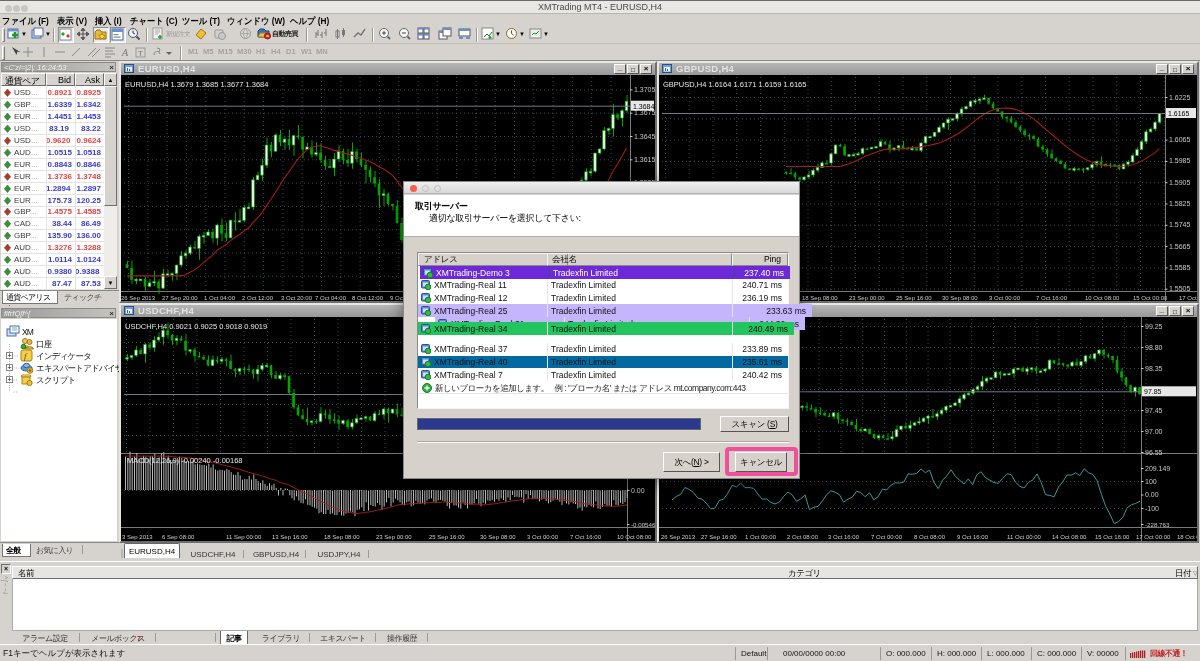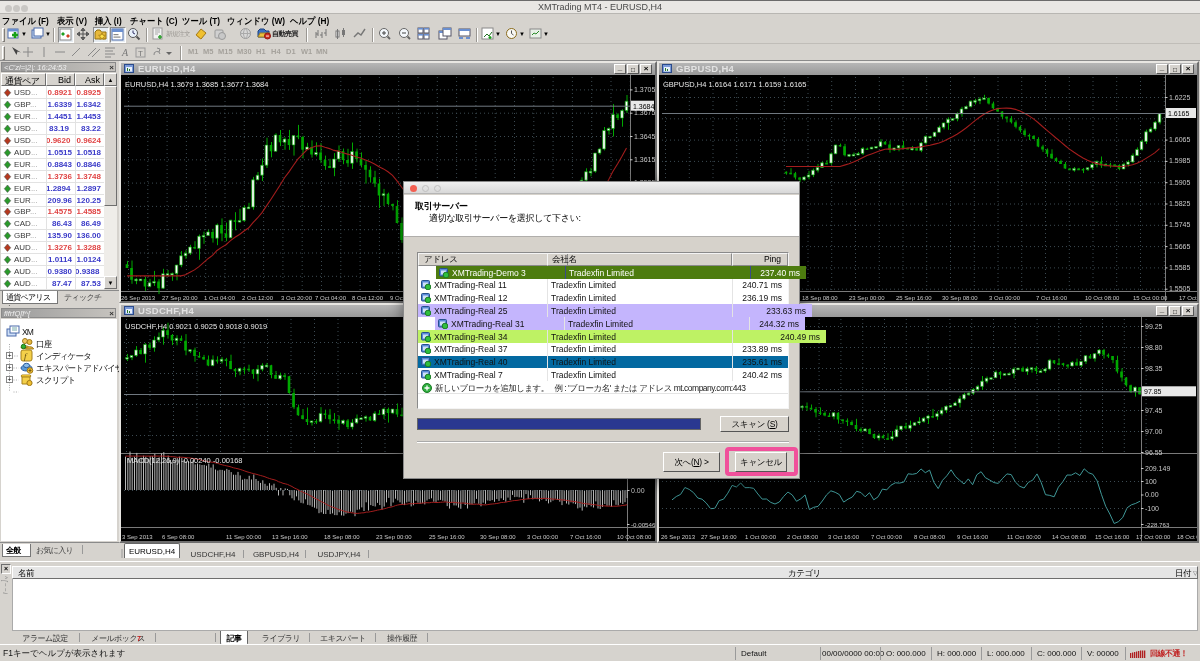--- a/index.html
+++ b/index.html
@@ -292,35 +292,35 @@
       <path d="M4.5 1l3.2 3.7-3.2 3.7-3.2-3.7z" fill="#2a9a2a" stroke="#555" stroke-width="0.6"></path>
     </svg>
     <span class="ab" style="left:14px;top:123px;font:8px 'Liberation Sans';color:#3a3a3a">EUR<span style="color:#999">...</span></span>
     <span class="ab" style="left:46px;top:123px;width:23px;text-align:right;font:bold 8px 'Liberation Sans';color:#3a3ac8">1.2894</span>
     <span class="ab" style="left:75px;top:123px;width:26px;text-align:right;font:bold 8px 'Liberation Sans';color:#3a3ac8">1.2897</span>
     <div class="ab" style="left:1px;top:132.5px;width:103px;height:1px;background:#e2e2e2"></div>
     <svg class="ab" style="left:3px;top:135px" width="9" height="9">
       <path d="M4.5 1l3.2 3.7-3.2 3.7-3.2-3.7z" fill="#2a9a2a" stroke="#555" stroke-width="0.6"></path>
     </svg>
     <span class="ab" style="left:14px;top:135px;font:8px 'Liberation Sans';color:#3a3a3a">EUR<span style="color:#999">...</span></span>
-    <span class="ab" style="left:46px;top:135px;width:26px;text-align:right;font:bold 8px 'Liberation Sans';color:#3a3ac8">209.96</span>
+    <span class="ab" style="left:46px;top:135px;width:26px;text-align:right;font:bold 8px 'Liberation Sans';color:#3a3ac8">175.73</span>
     <span class="ab" style="left:75px;top:135px;width:26px;text-align:right;font:bold 8px 'Liberation Sans';color:#3a3ac8">120.25</span>
     <div class="ab" style="left:1px;top:144.5px;width:103px;height:1px;background:#e2e2e2"></div>
     <svg class="ab" style="left:3px;top:146px" width="9" height="9">
       <path d="M4.5 1l3.2 3.7-3.2 3.7-3.2-3.7z" fill="#b5381e" stroke="#555" stroke-width="0.6"></path>
     </svg>
     <span class="ab" style="left:14px;top:146px;font:8px 'Liberation Sans';color:#3a3a3a">GBP<span style="color:#999">...</span></span>
     <span class="ab" style="left:46px;top:146px;width:26px;text-align:right;font:bold 8px 'Liberation Sans';color:#e04444">1.4575</span>
     <span class="ab" style="left:75px;top:146px;width:26px;text-align:right;font:bold 8px 'Liberation Sans';color:#e04444">1.4585</span>
     <div class="ab" style="left:1px;top:156.4px;width:103px;height:1px;background:#e2e2e2"></div>
     <svg class="ab" style="left:3px;top:158px" width="9" height="9">
       <path d="M4.5 1l3.2 3.7-3.2 3.7-3.2-3.7z" fill="#2a9a2a" stroke="#555" stroke-width="0.6"></path>
     </svg>
     <span class="ab" style="left:14px;top:158px;font:8px 'Liberation Sans';color:#3a3a3a">CAD<span style="color:#999">...</span></span>
-    <span class="ab" style="left:46px;top:158px;width:26px;text-align:right;font:bold 8px 'Liberation Sans';color:#3a3ac8">86.43</span>
+    <span class="ab" style="left:46px;top:158px;width:26px;text-align:right;font:bold 8px 'Liberation Sans';color:#3a3ac8">38.44</span>
     <span class="ab" style="left:75px;top:158px;width:26px;text-align:right;font:bold 8px 'Liberation Sans';color:#3a3ac8">86.49</span>
     <div class="ab" style="left:1px;top:168.3px;width:103px;height:1px;background:#e2e2e2"></div>
     <svg class="ab" style="left:3px;top:170px" width="9" height="9">
       <path d="M4.5 1l3.2 3.7-3.2 3.7-3.2-3.7z" fill="#2a9a2a" stroke="#555" stroke-width="0.6"></path>
     </svg>
     <span class="ab" style="left:14px;top:170px;font:8px 'Liberation Sans';color:#3a3a3a">GBP<span style="color:#999">...</span></span>
     <span class="ab" style="left:46px;top:170px;width:26px;text-align:right;font:bold 8px 'Liberation Sans';color:#3a3ac8">135.90</span>
     <span class="ab" style="left:75px;top:170px;width:26px;text-align:right;font:bold 8px 'Liberation Sans';color:#3a3ac8">136.00</span>
     <div class="ab" style="left:1px;top:180.3px;width:103px;height:1px;background:#e2e2e2"></div>
     <svg class="ab" style="left:3px;top:182px" width="9" height="9">
@@ -663,21 +663,21 @@
       <div class="ab" style="left:314px;top:1px;width:58px;height:12px;font:8px 'Liberation Sans';text-align:center;padding-top:1px;color:#333;letter-spacing:-0.5px">エキスパート</div>
       <div class="ab" style="left:375px;top:2px;width:1px;height:9px;background:#999"></div>
       <div class="ab" style="left:380px;top:1px;width:44px;height:12px;font:8px 'Liberation Sans';text-align:center;padding-top:1px;color:#333;letter-spacing:-0.5px">操作履歴</div>
       <div class="ab" style="left:427px;top:2px;width:1px;height:9px;background:#999"></div>
       <span class="ab" style="left:137px;top:4px;font:bold 7px 'Liberation Sans';color:#d02020">7</span>
     </div>
   </div>
 <div class="ab" style="left:0;top:644px;width:1200px;height:17px;background:#d6d3ce;border-top:1px solid #fff">
     <span class="ab" style="left:3px;top:3px;font:8.5px 'Liberation Sans';color:#111">F1キーでヘルプが表示されます</span>
     <div class="ab" style="left:735px;top:2px;width:76px;height:13px;border-left:1px solid #9a9a9a;font:8px 'Liberation Sans';color:#111;padding:2px 2px 0 5px;white-space:nowrap">Default</div>
-    <div class="ab" style="left:820px;top:2px;width:88px;height:13px;border-left:1px solid #9a9a9a;font:8px 'Liberation Sans';color:#111;padding:2px 2px 0 1px;white-space:nowrap">00/00/0000 00:00</div>
+    <div class="ab" style="left:767px;top:2px;width:88px;height:13px;border-left:1px solid #9a9a9a;font:8px 'Liberation Sans';color:#111;padding:2px 2px 0 15px;white-space:nowrap">00/00/0000 00:00</div>
     <div class="ab" style="left:880px;top:2px;width:51px;height:13px;border-left:1px solid #9a9a9a;font:8px 'Liberation Sans';color:#111;padding:2px 2px 0 5px;white-space:nowrap">O: 000.000</div>
     <div class="ab" style="left:931px;top:2px;width:50px;height:13px;border-left:1px solid #9a9a9a;font:8px 'Liberation Sans';color:#111;padding:2px 2px 0 5px;white-space:nowrap">H: 000.000</div>
     <div class="ab" style="left:981px;top:2px;width:50px;height:13px;border-left:1px solid #9a9a9a;font:8px 'Liberation Sans';color:#111;padding:2px 2px 0 5px;white-space:nowrap">L: 000.000</div>
     <div class="ab" style="left:1031px;top:2px;width:50px;height:13px;border-left:1px solid #9a9a9a;font:8px 'Liberation Sans';color:#111;padding:2px 2px 0 5px;white-space:nowrap">C: 000.000</div>
     <div class="ab" style="left:1081px;top:2px;width:44px;height:13px;border-left:1px solid #9a9a9a;font:8px 'Liberation Sans';color:#111;padding:2px 2px 0 5px;white-space:nowrap">V: 00000</div>
     <div class="ab" style="left:1125px;top:2px;width:74px;height:13px;border-left:1px solid #9a9a9a"></div>
     <svg class="ab" style="left:1130px;top:4px" width="17" height="9">
       <rect x="0" y="4.0" width="1.3" height="5.0" fill="#b02020"></rect>
       <rect x="2" y="3.5" width="1.3" height="5.5" fill="#b02020"></rect>
       <rect x="4" y="3.0" width="1.3" height="6.0" fill="#b02020"></rect>
@@ -704,21 +704,21 @@
         <div class="ab" style="left:0;top:0;width:150px;height:13px;border:1px solid;border-color:#f4f4f4 #8a8a8a #8a8a8a #f4f4f4">
           <span class="ab" style="left:5px;top:0px;font:8.5px 'Liberation Sans';letter-spacing:-0.3px">アドレス</span>
         </div>
         <div class="ab" style="left:129px;top:0;width:185px;height:13px;border:1px solid;border-color:#f4f4f4 #8a8a8a #8a8a8a #f4f4f4">
           <span class="ab" style="left:4px;top:0px;font:8.5px 'Liberation Sans';letter-spacing:-0.3px">会社名</span>
         </div>
         <div class="ab" style="left:314px;top:0;width:56px;height:13px;border:1px solid;border-color:#f4f4f4 #8a8a8a #8a8a8a #f4f4f4">
           <span class="ab" style="right:6px;top:0px;font:8.5px 'Liberation Sans'">Ping</span>
         </div>
       </div>
-      <div class="ab" style="left:18px;top:13px;width:370px;height:12.8px;background:#4d7c0f">
+      <div class="ab" style="left:2px;top:13px;width:370px;height:12.8px;background:#6d28d9">
         <svg class="ab" style="left:3px;top:1.5px" width="10" height="10">
           <rect x="0.5" y="0.5" width="8" height="7.5" rx="1" fill="#5a8ad8" stroke="#26508e"></rect>
           <rect x="2" y="2.5" width="5" height="4" fill="#cfe0f8"></rect>
           <circle cx="7" cy="7" r="2.8" fill="#2fbf3f" stroke="#1a7a24"></circle>
         </svg>
         <span class="ab" style="left:16px;top:1.5px;font:8.5px 'Liberation Sans';color:#fff">XMTrading-Demo 3</span>
         <span class="ab" style="left:133px;top:1.5px;font:8.5px 'Liberation Sans';color:#fff">Tradexfin Limited</span>
         <span class="ab" style="right:6px;top:1.5px;font:8.5px 'Liberation Sans';color:#fff">237.40 ms</span>
         <div class="ab" style="left:129px;top:0;width:1px;height:12.8px;background:#3a4a8a"></div>
         <div class="ab" style="left:314px;top:0;width:1px;height:12.8px;background:#3a4a8a"></div>
@@ -764,21 +764,21 @@
           <rect x="0.5" y="0.5" width="8" height="7.5" rx="1" fill="#5a8ad8" stroke="#26508e"></rect>
           <rect x="2" y="2.5" width="5" height="4" fill="#cfe0f8"></rect>
           <circle cx="7" cy="7" r="2.8" fill="#2fbf3f" stroke="#1a7a24"></circle>
         </svg>
         <span class="ab" style="left:16px;top:1.5px;font:8.5px 'Liberation Sans';color:#111">XMTrading-Real 31</span>
         <span class="ab" style="left:133px;top:1.5px;font:8.5px 'Liberation Sans';color:#111">Tradexfin Limited</span>
         <span class="ab" style="right:6px;top:1.5px;font:8.5px 'Liberation Sans';color:#111">244.32 ms</span>
         <div class="ab" style="left:129px;top:0;width:1px;height:12.8px;background:#e4e4e4"></div>
         <div class="ab" style="left:314px;top:0;width:1px;height:12.8px;background:#e4e4e4"></div>
       </div>
-      <div class="ab" style="left:0;top:77.0px;width:408px;height:12.8px;background:#bef264">
+      <div class="ab" style="left:0;top:69px;width:376px;height:12.8px;background:#22c55e">
         <svg class="ab" style="left:3px;top:1.5px" width="10" height="10">
           <rect x="0.5" y="0.5" width="8" height="7.5" rx="1" fill="#5a8ad8" stroke="#26508e"></rect>
           <rect x="2" y="2.5" width="5" height="4" fill="#cfe0f8"></rect>
           <circle cx="7" cy="7" r="2.8" fill="#2fbf3f" stroke="#1a7a24"></circle>
         </svg>
         <span class="ab" style="left:16px;top:1.5px;font:8.5px 'Liberation Sans';color:#111">XMTrading-Real 34</span>
         <span class="ab" style="left:133px;top:1.5px;font:8.5px 'Liberation Sans';color:#111">Tradexfin Limited</span>
         <span class="ab" style="right:6px;top:1.5px;font:8.5px 'Liberation Sans';color:#111">240.49 ms</span>
         <div class="ab" style="left:129px;top:0;width:1px;height:12.8px;background:#e4e4e4"></div>
         <div class="ab" style="left:314px;top:0;width:1px;height:12.8px;background:#e4e4e4"></div>

